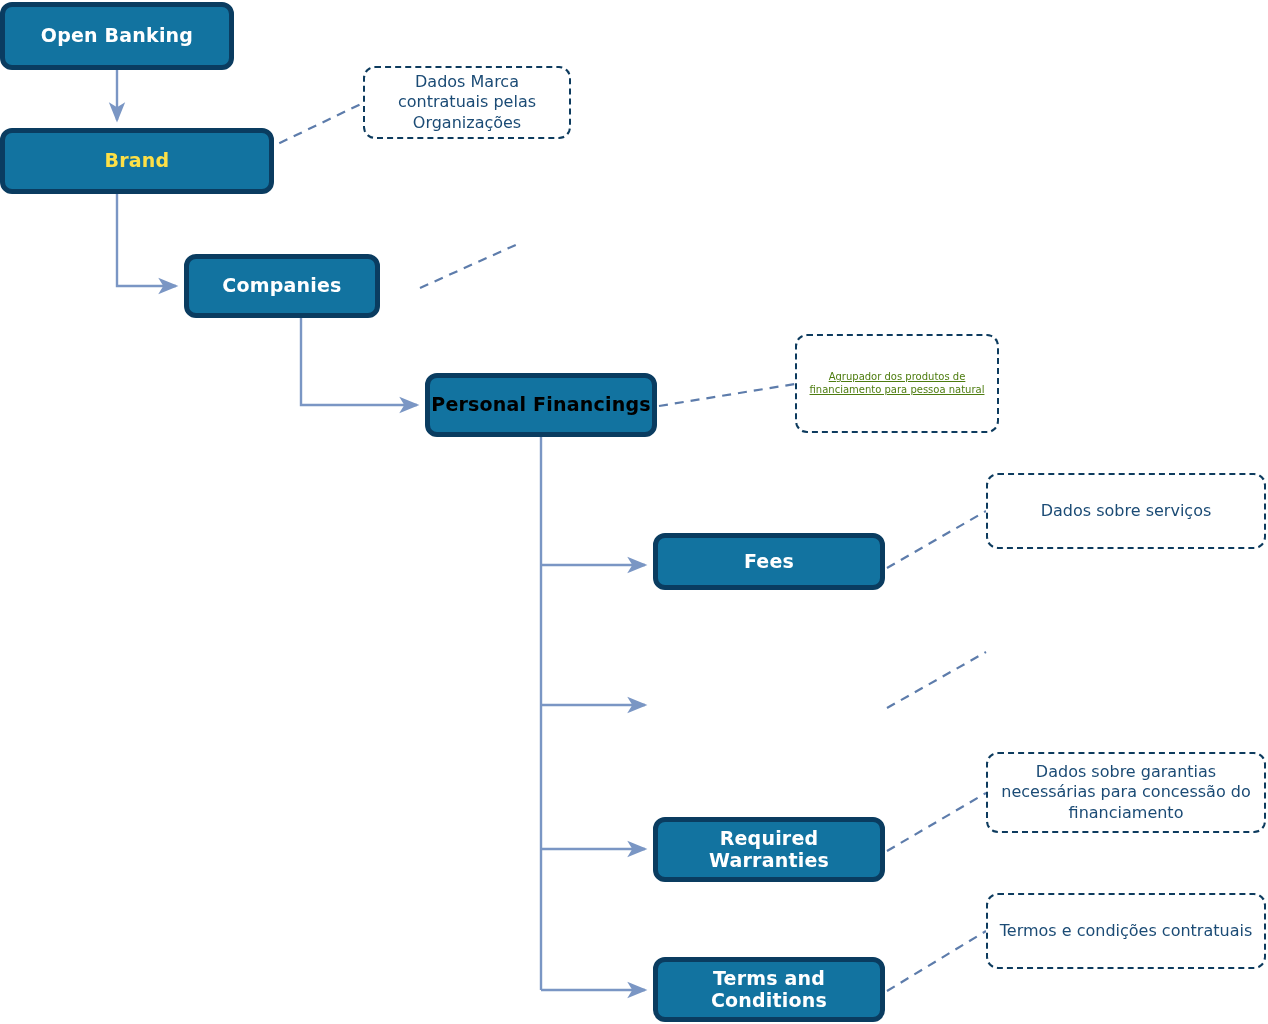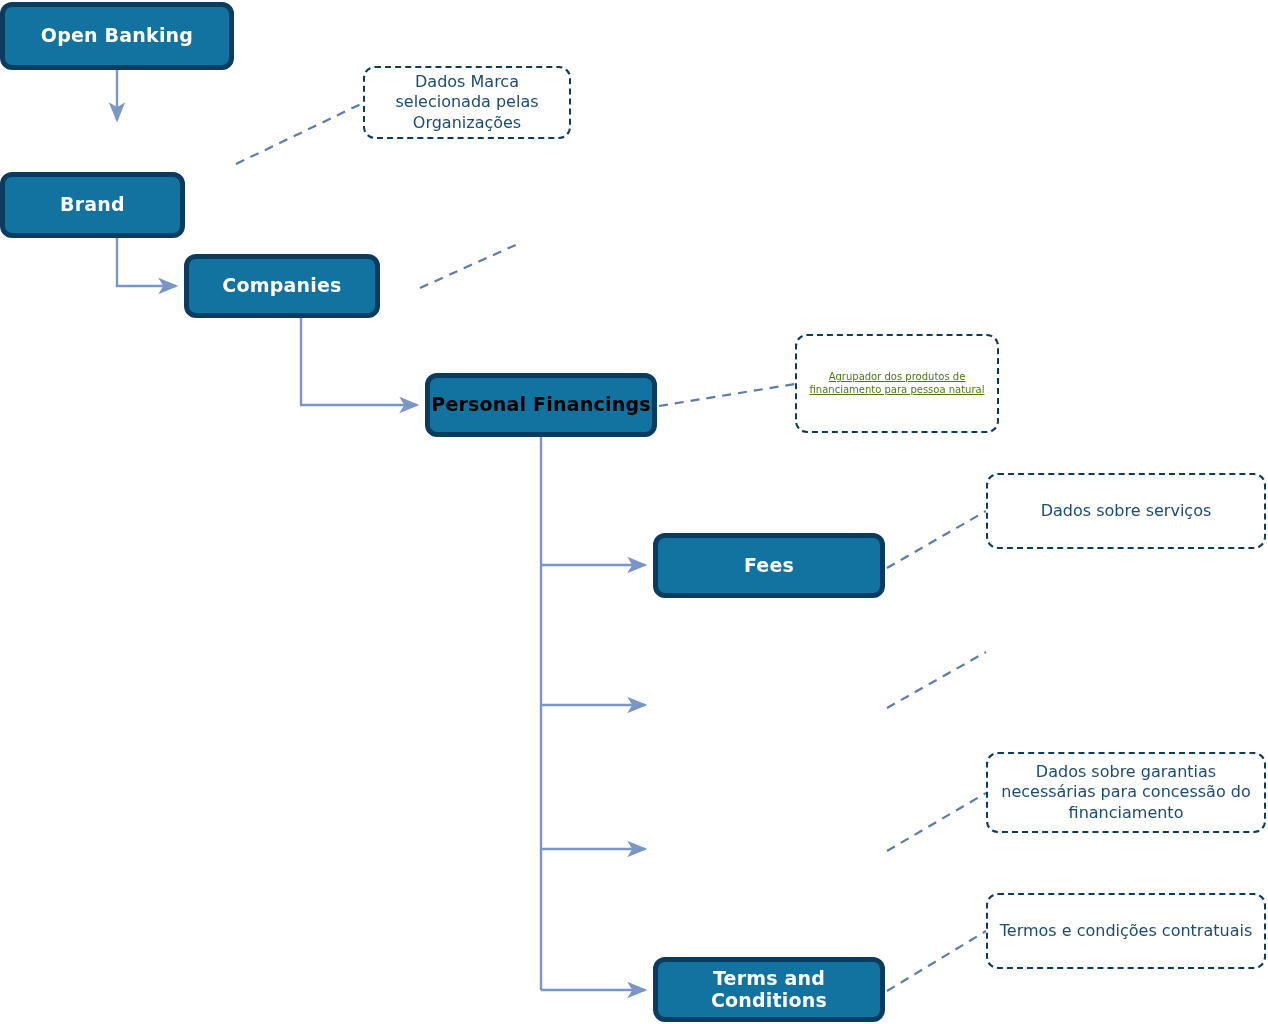--- a/index.html
+++ b/index.html
@@ -86,25 +86,26 @@
     <path d="M236,164 L363,103" fill="none" stroke="#5d7cab" stroke-width="2.2" stroke-dasharray="9 7"></path>
     <path d="M420,288 L520,243" fill="none" stroke="#5d7cab" stroke-width="2.2" stroke-dasharray="9 7"></path>
     <path d="M659,406 L795,384" fill="none" stroke="#5d7cab" stroke-width="2.2" stroke-dasharray="9 7"></path>
     <path d="M887,568 L986,511" fill="none" stroke="#5d7cab" stroke-width="2.2" stroke-dasharray="9 7"></path>
     <path d="M887,708 L986,652" fill="none" stroke="#5d7cab" stroke-width="2.2" stroke-dasharray="9 7"></path>
     <path d="M887,851 L986,793" fill="none" stroke="#5d7cab" stroke-width="2.2" stroke-dasharray="9 7"></path>
     <path d="M887,991 L986,931" fill="none" stroke="#5d7cab" stroke-width="2.2" stroke-dasharray="9 7"></path>
   </svg>
 
   <div class="node" style="left: 0px; top: 2px; width: 234px; height: 68px; font-size: 19px; background: rgb(18, 115, 160); border-color: rgb(10, 60, 96); color: rgb(255, 255, 255);">Open Banking</div>
-  <div class="node" style="left: 0px; top: 128px; width: 185px; height: 66px; font-size: 19px; background: rgb(18, 115, 160); border-color: rgb(10, 60, 96); color: #ffffff; margin-top: 44px;">Brand</div>
+  <div class="node" style="left: 0px; top: 128px; width: 274px; height: 66px; font-size: 19px; background: rgb(18, 115, 160); border-color: rgb(10, 60, 96); color: #fde047;">Brand</div>
   <div class="node" style="left: 184px; top: 254px; width: 196px; height: 64px; font-size: 19px; background: rgb(18, 115, 160); border-color: rgb(10, 60, 96); color: rgb(255, 255, 255);">Companies</div>
   <div class="node" style="left: 425px; top: 373px; width: 232px; height: 64px; font-size: 19px; background: rgb(18, 115, 160); border-color: rgb(10, 60, 96); color: #000000;">Personal Financings</div>
-  <div class="node" style="left: 653px; top: 533px; width: 232px; height: 65px; font-size: 19px; background: rgb(18, 115, 160); border-color: rgb(10, 60, 96); color: rgb(255, 255, 255);">Fees</div>
+  <div class="node" style="left: 653px; top: 533px; width: 232px; height: 57px; font-size: 19px; background: rgb(18, 115, 160); border-color: rgb(10, 60, 96); color: rgb(255, 255, 255);">Fees</div>
+  <div class="node" style="left: 653px; top: 817px; width: 232px; height: 65px; font-size: 19px; background: rgb(18, 115, 160); border-color: rgb(10, 60, 96); color: rgb(255, 255, 255);">Required Warranties</div>
   <div class="node" style="left: 653px; top: 957px; width: 232px; height: 65px; font-size: 19px; background: rgb(18, 115, 160); border-color: rgb(10, 60, 96); color: rgb(255, 255, 255);">Terms and Conditions</div>
 
-  <div class="note" style="left: 363px; top: 66px; width: 208px; height: 73px; font-size: 16px; border-color: rgb(13, 59, 94); color: rgb(27, 75, 117);">Dados Marca selecionada pelas Organizações</div>
+  <div class="note" style="left: 363px; top: 66px; width: 208px; height: 73px; font-size: 16px; border-color: rgb(13, 59, 94); color: rgb(27, 75, 117);">Dados Marca contratuais pelas Organizações</div>
   <div class="note" style="left: 795px; top: 334px; width: 204px; height: 99px; font-size: 10px; border-color: rgb(13, 59, 94); color: #4d7c0f; text-decoration: underline;">Agrupador dos produtos de financiamento para pessoa natural</div>
   <div class="note" style="left: 986px; top: 473px; width: 280px; height: 76px; font-size: 16px; border-color: rgb(13, 59, 94); color: rgb(27, 75, 117);">Dados sobre serviços</div>
   <div class="note" style="left: 986px; top: 752px; width: 280px; height: 81px; font-size: 16px; border-color: rgb(13, 59, 94); color: rgb(27, 75, 117);">Dados sobre garantias necessárias para concessão do financiamento</div>
   <div class="note" style="left: 986px; top: 893px; width: 280px; height: 76px; font-size: 16px; border-color: rgb(13, 59, 94); color: rgb(27, 75, 117);">Termos e condições contratuais</div>
 
 </div>
 
 </body></html>

